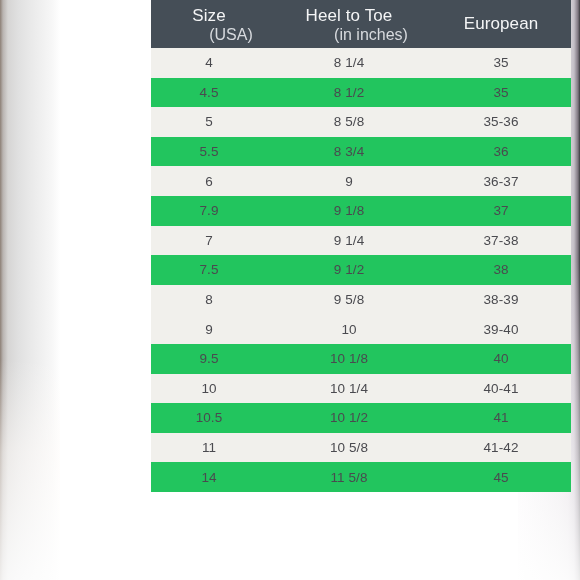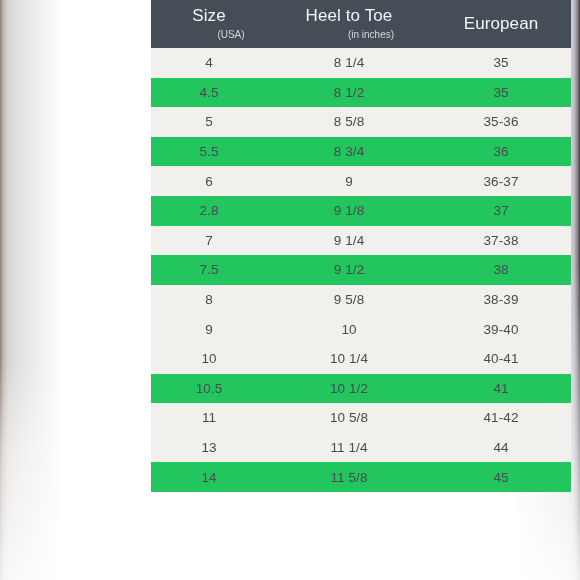--- a/index.html
+++ b/index.html
@@ -112,21 +112,21 @@
   }
   .th-main {
     display: block;
     font-size: 17px;
     line-height: 20px;
     letter-spacing: 0.1px;
     color: #f4f5f6;
   }
   .th-sub {
     display: block;
-    font-size: 10px;
+    font-size: 16px;
     line-height: 15px;
     color: #d7dade;
     margin-top: 1px;
     margin-left: 44px;
   }
 
   tbody td {
     height: 29.6px;
     padding: 0;
     text-align: center;
@@ -191,21 +191,21 @@
             <td>5.5</td>
             <td>8 3/4</td>
             <td>36</td>
           </tr>
           <tr class="alt">
             <td>6</td>
             <td>9</td>
             <td>36-37</td>
           </tr>
           <tr>
-            <td>2.8</td>
+            <td>7.9</td>
             <td>9 1/8</td>
             <td>37</td>
           </tr>
           <tr class="alt">
             <td>7</td>
             <td>9 1/4</td>
             <td>37-38</td>
           </tr>
           <tr>
             <td>7.5</td>
@@ -215,40 +215,40 @@
           <tr class="alt">
             <td>8</td>
             <td>9 5/8</td>
             <td>38-39</td>
           </tr>
           <tr class="alt">
             <td>9</td>
             <td>10</td>
             <td>39-40</td>
           </tr>
+          <tr>
+            <td>9.5</td>
+            <td>10 1/8</td>
+            <td>40</td>
+          </tr>
           <tr class="alt">
             <td>10</td>
             <td>10 1/4</td>
             <td>40-41</td>
           </tr>
           <tr>
             <td>10.5</td>
             <td>10 1/2</td>
             <td>41</td>
           </tr>
           <tr class="alt">
             <td>11</td>
             <td>10 5/8</td>
             <td>41-42</td>
           </tr>
-          <tr class="alt">
-            <td>13</td>
-            <td>11 1/4</td>
-            <td>44</td>
-          </tr>
           <tr>
             <td>14</td>
             <td>11 5/8</td>
             <td>45</td>
           </tr>
         </tbody>
     </table>
 
   </div>
 </div>

